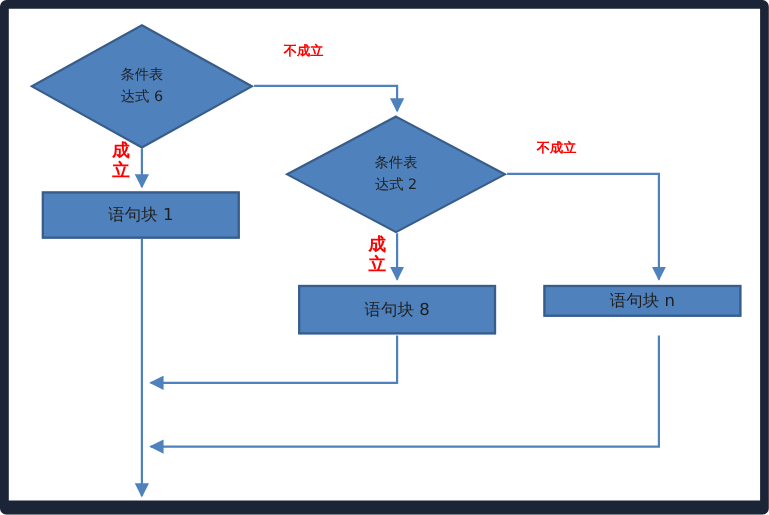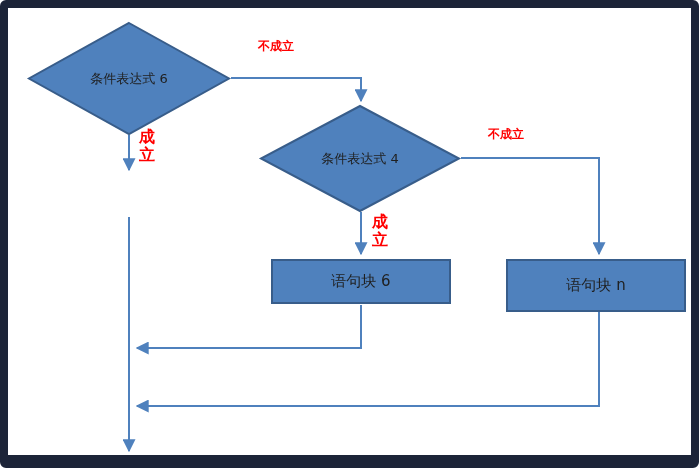--- a/index.html
+++ b/index.html
@@ -29,20 +29,21 @@
     overflow: visible;
   }
   .shape-fill {
     fill: var(--shape-fill, #4f81bd);
     stroke: var(--shape-stroke, #385d8a);
     stroke-width: 2;
   }
   .shape-text {
     position: absolute;
     display: flex;
+    flex-direction: column;
     align-items: center;
     justify-content: center;
     text-align: left;
     color: var(--shape-text, #1f1f1f);
     font-size: 13px;
     line-height: 1.5;
     pointer-events: none;
   }
   .rect {
     position: absolute;
@@ -62,21 +63,20 @@
     font-size: 12px;
     line-height: 1.15;
     white-space: nowrap;
   }
   .branch-label.vertical {
     width: 20px;
     white-space: normal;
     word-break: break-all;
     font-size: 16px;
     text-align: center;
-    margin-left: 37px;
   }
   #connectors {
     position: absolute;
     inset: 0;
     pointer-events: none;
   }
   .connector {
     fill: none;
     stroke: var(--connector, #4f81bd);
     stroke-width: 2;
@@ -112,29 +112,32 @@
     <div class="shape-text" style="left:20px;top:14px;width:202px;height:113px;">
       <span>条件表</span>
       <span>达式 6</span>
     </div>
 
     <svg class="shape-svg" style="left:252px;top:97px" width="200" height="107" viewBox="0 0 200 107">
       <polygon class="shape-fill" points="100,1 199,53.5 100,106 1,53.5"></polygon>
     </svg>
     <div class="shape-text" style="left:252px;top:97px;width:200px;height:107px;">
       <span>条件表</span>
-      <span>达式 4</span>
+      <span>达式 2</span>
     </div>
 
+    <div class="rect" style="left:30px;top:166px;width:180px;height:43px;">
+      <span>语句块 1</span>
+    </div>
 
     <div class="rect" style="left:263px;top:251px;width:180px;height:45px;">
-      <span>语句块 6</span>
+      <span>语句块 8</span>
     </div>
 
-    <div class="rect" style="left:498px;top:251px;width:180px;height:53px;">
+    <div class="rect" style="left:486px;top:251px;width:180px;height:29px;">
       <span>语句块 n</span>
     </div>
 
     <div class="branch-label" style="left:250px;top:32px;">不成立</div>
     <div class="branch-label vertical" style="left:92px;top:120px;">成立</div>
     <div class="branch-label" style="left:480px;top:120px;">不成立</div>
     <div class="branch-label vertical" style="left:325px;top:205px;">成立</div>
 
   </div>
 </div>

